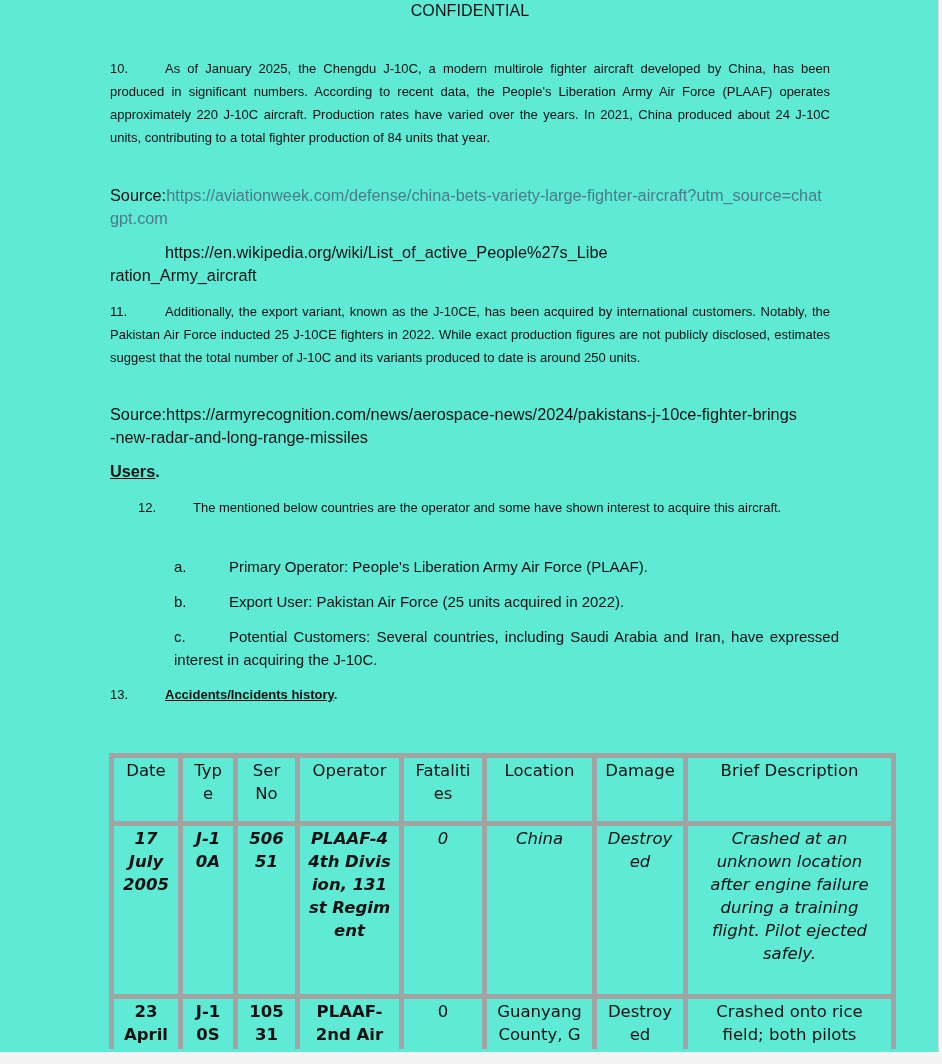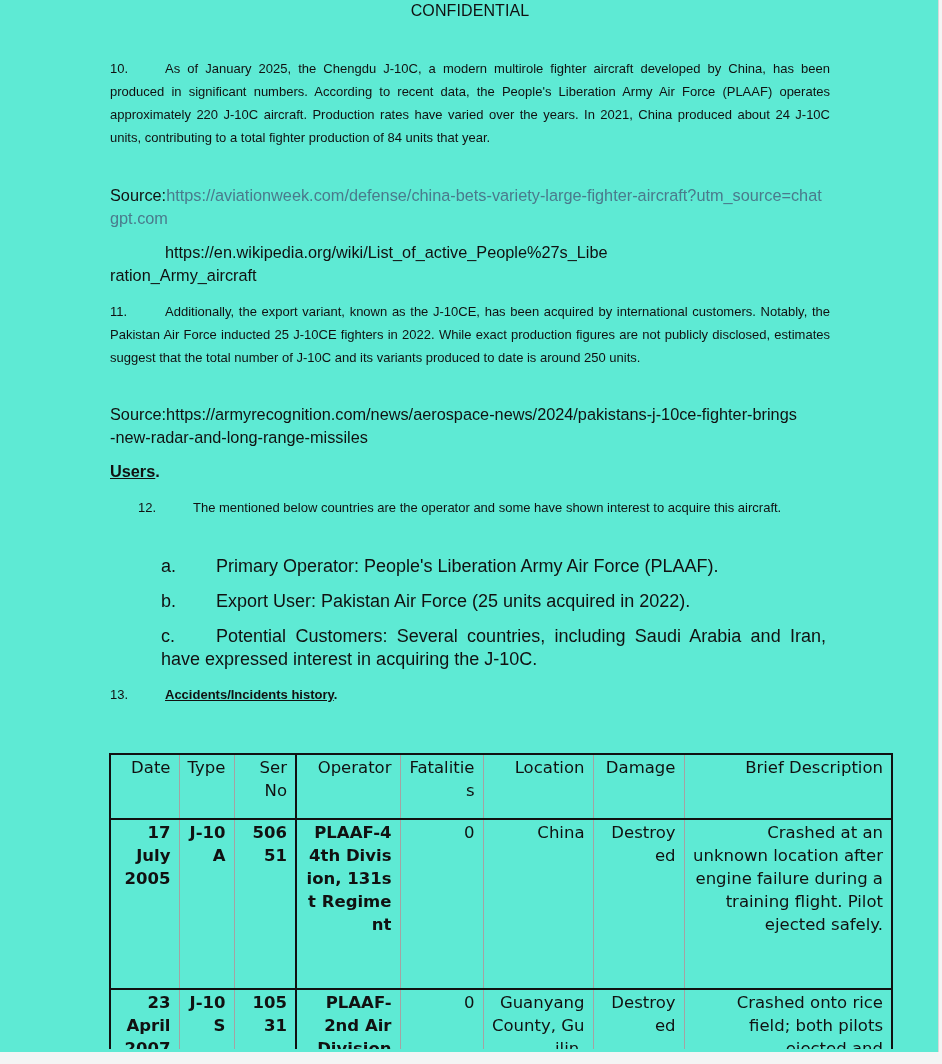--- a/index.html
+++ b/index.html
@@ -21,34 +21,34 @@
     .para {
       position: absolute; left: 110px; width: 720px;
       font-size: 13px; line-height: 23px; text-align: justify;
     }
     .para .num { display: inline-block; width: 55px; }
     .src { position: absolute; left: 110px; width: 720px; font-size: 16.3px; line-height: 23px; }
     .link { color: #4a7a8c; }
     .indent-first { text-indent: 55px; }
     .heading { position: absolute; left: 110px; font-size: 16.3px; font-weight: bold; }
     .heading u { text-decoration: underline; }
-    .subitem { position: absolute; left: 161px; width: 665px; font-size: 18px; line-height: 23px; text-align: justify; }
+    .subitem { position: absolute; left: 174px; width: 665px; font-size: 15px; line-height: 23px; text-align: justify; }
     .subitem .letter { display: inline-block; width: 55px; }
     table.inc {
       position: absolute; left: 109px; top: 753px; width: 782px;
       border-collapse: collapse; table-layout: fixed;
       font-family: "DejaVu Sans", sans-serif; font-size: 16.5px; line-height: 23px;
     }
     table.inc td, table.inc th {
-      border: 1px solid #a3a3a3; vertical-align: top; text-align: right;
+      border: 5px solid #a3a3a3; vertical-align: top; text-align: center;
       padding: 1px 8px 4px 8px; font-weight: normal; word-break: break-all;
     }
     table.inc { border: 2px solid #111; }
     table.inc tr.hdr th { height: 58px; border-bottom: 2px solid #111; }
-    table.inc tr.r1 td { height: 163px; border-bottom: 2px solid #111; }
+    table.inc tr.r1 td { height: 163px; border-bottom: 2px solid #111; font-style: italic; }
     table.inc tr.r2 td { height: 66px; }
     table.inc td.b { font-weight: bold; }
     table.inc .col-op { border-left: 2px solid #111; }
     table.inc td.desc { word-break: normal; }
     .clip { position: absolute; left: 0; top: 0; width: 942px; height: 1049px; overflow: hidden; }
   </style>
 </head>
 <body>
 
 <div class="page">

